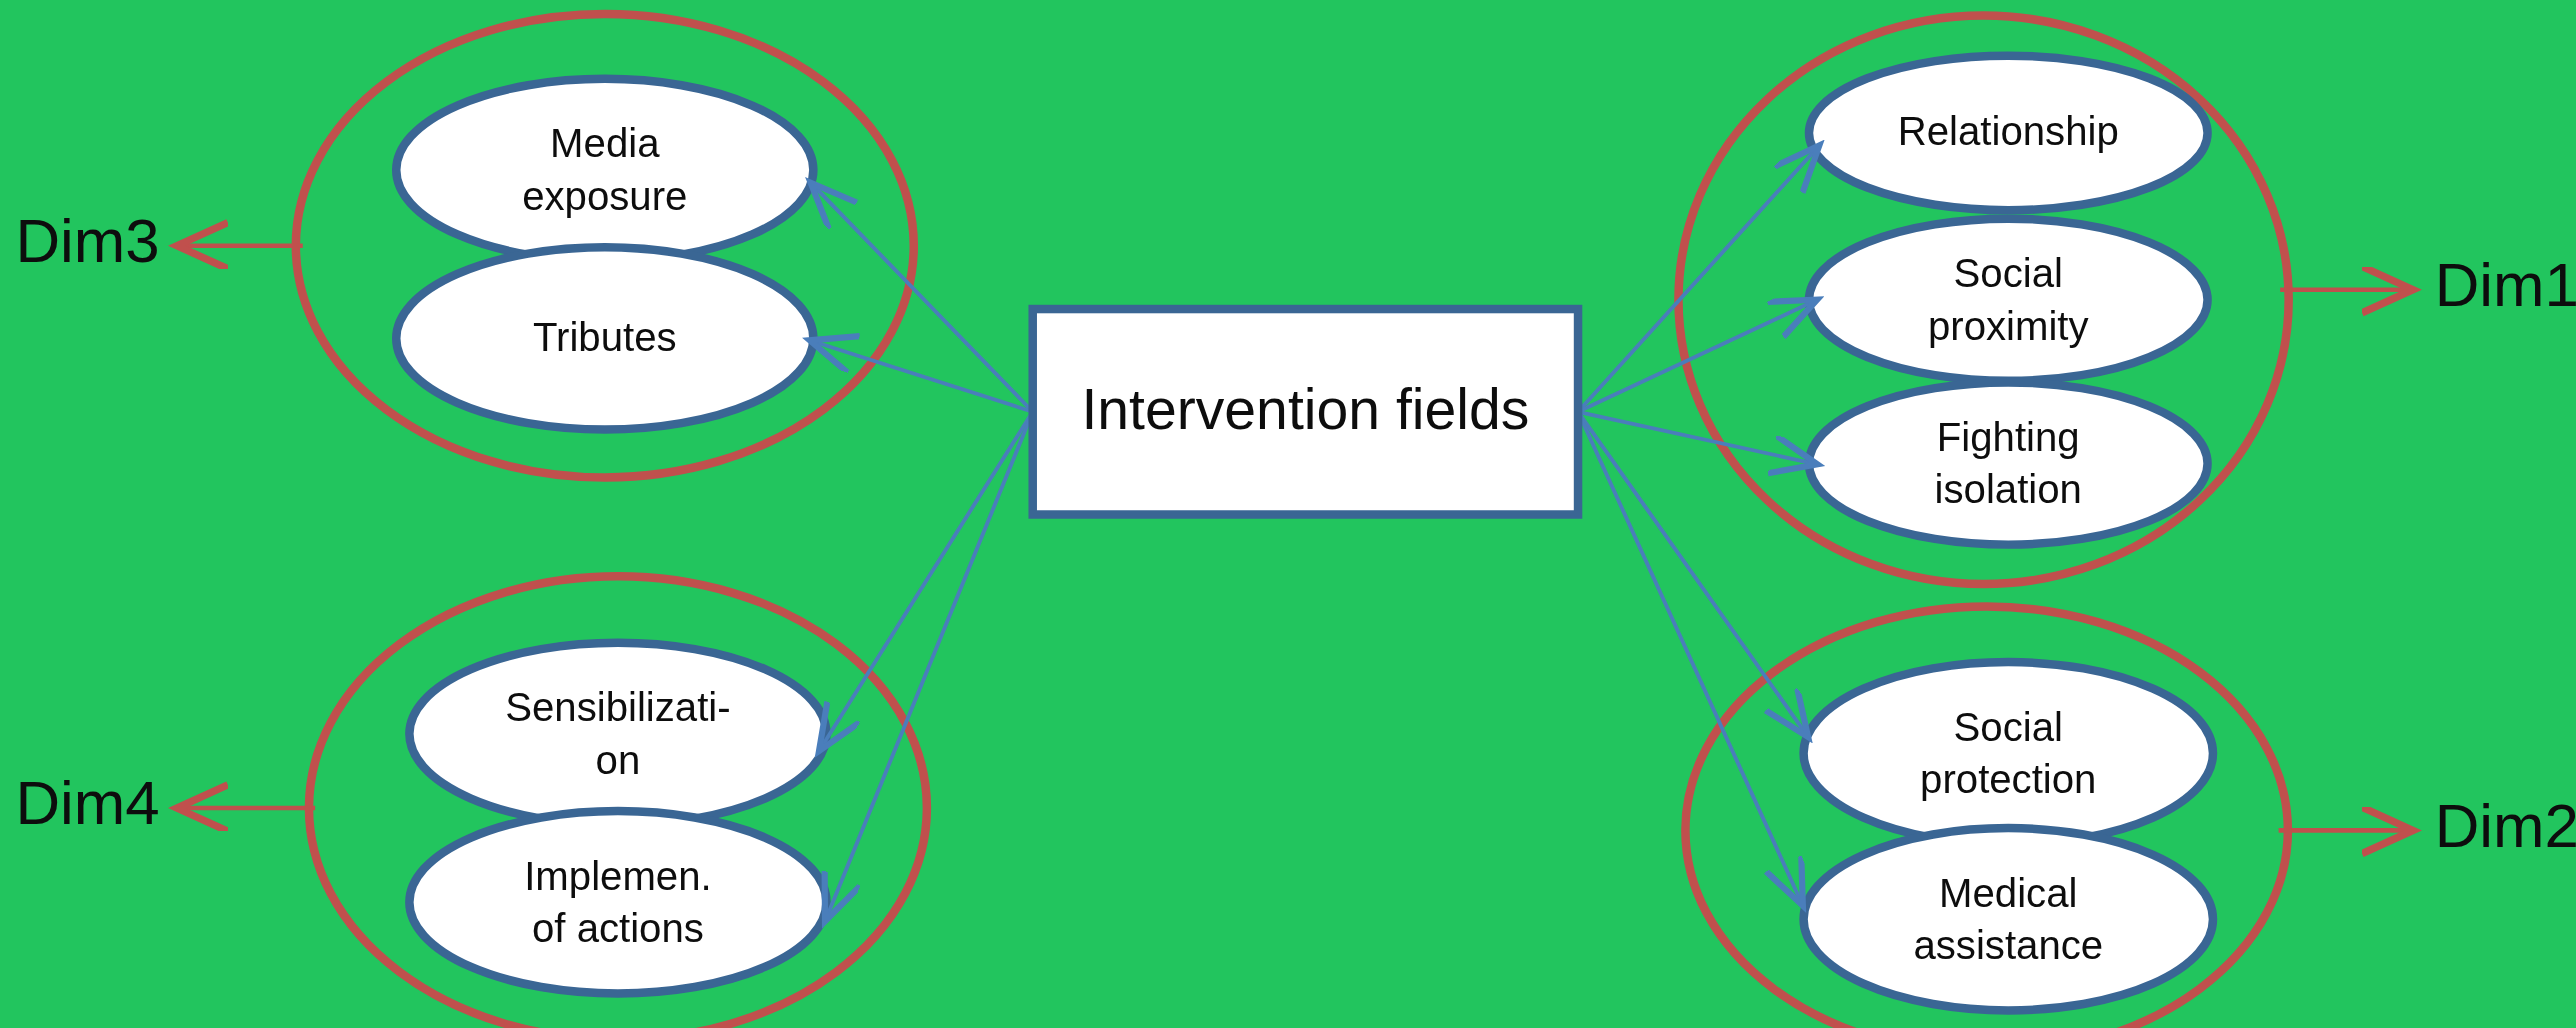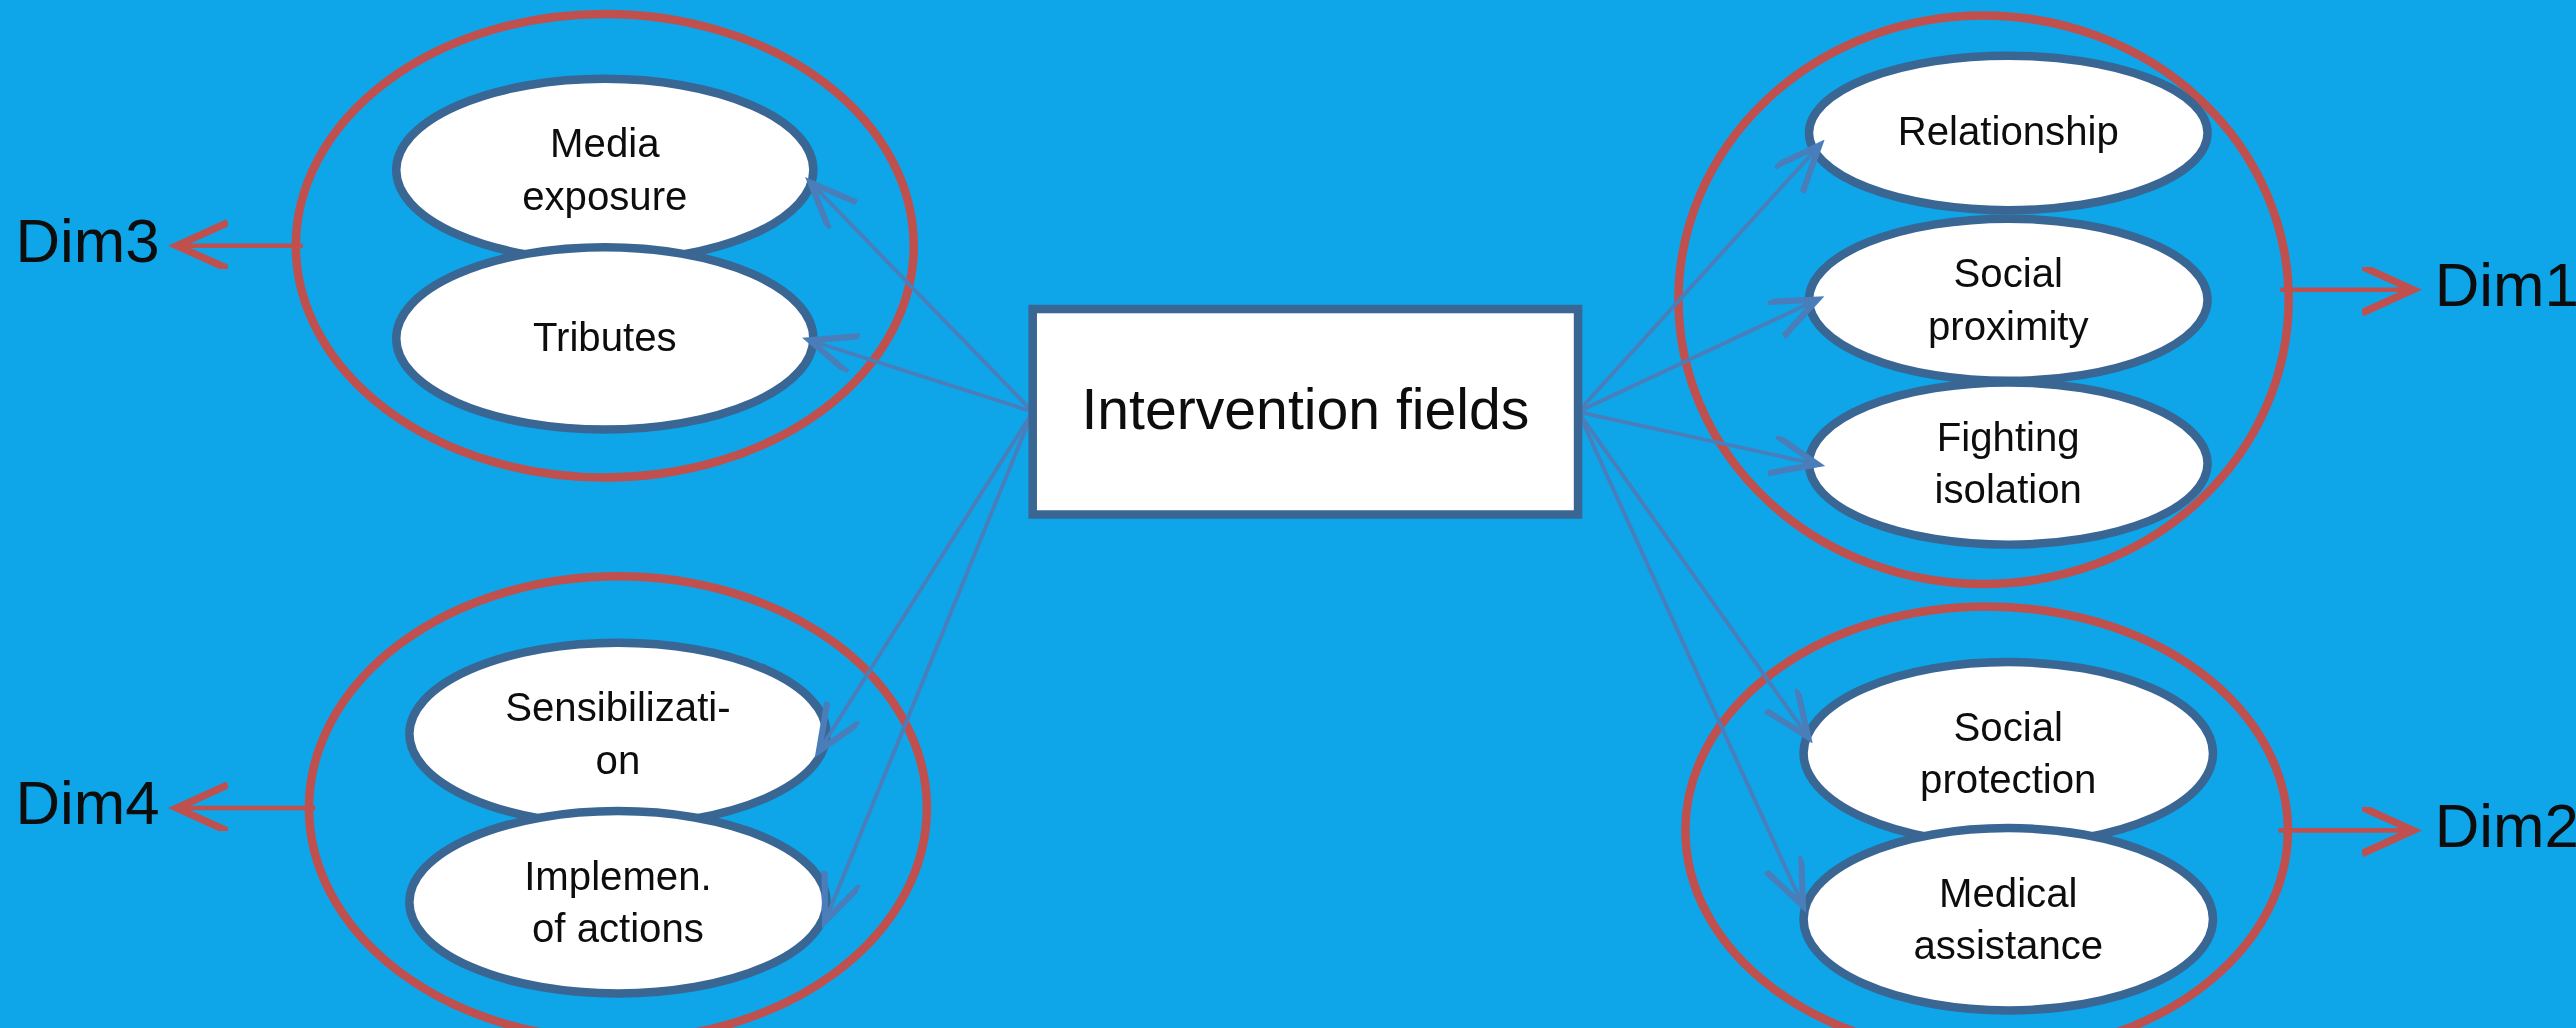--- a/index.html
+++ b/index.html
@@ -7,21 +7,21 @@
     padding: 0;
     background: #ffffff;
   }
   body {
     font-family: "Liberation Sans", sans-serif;
   }
   #diagram-root {
     position: relative;
     width: 2576px;
     height: 1029px;
-    background: #0ea5e9;
+    background: #22c55e;
     overflow: hidden;
   }
   svg#diagram-canvas {
     position: absolute;
     top: 0;
     left: 0;
     width: 2576px;
     height: 1029px;
     display: block;
   }

